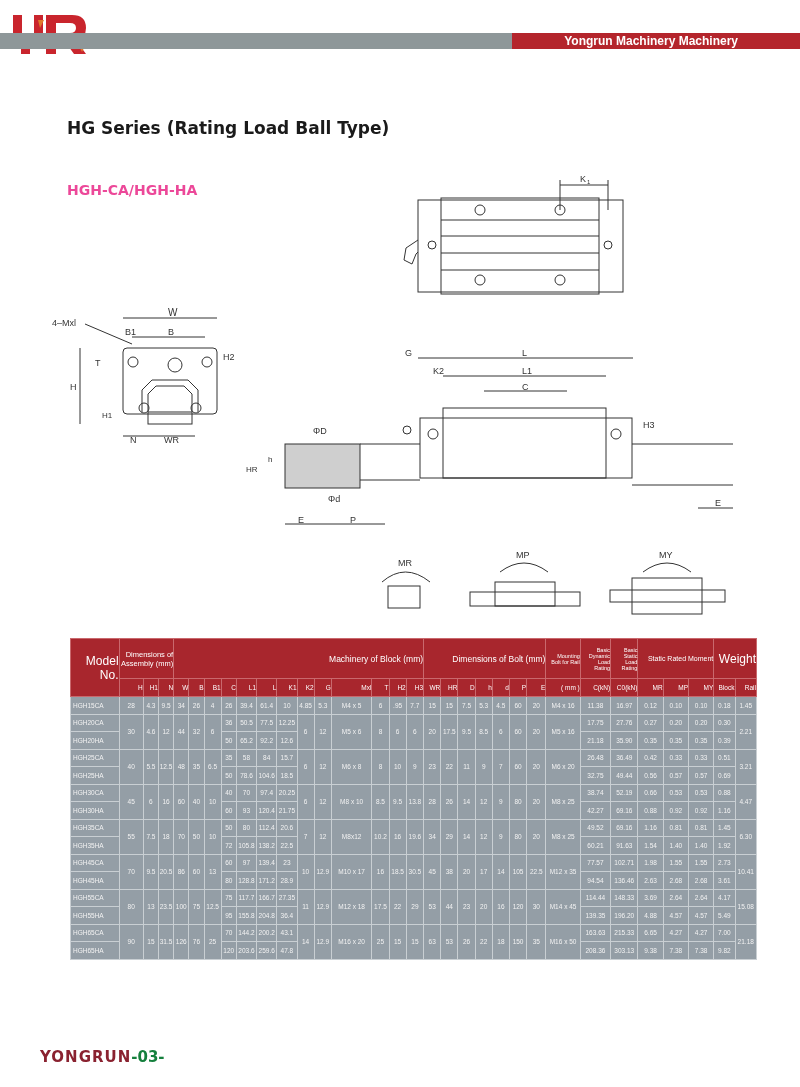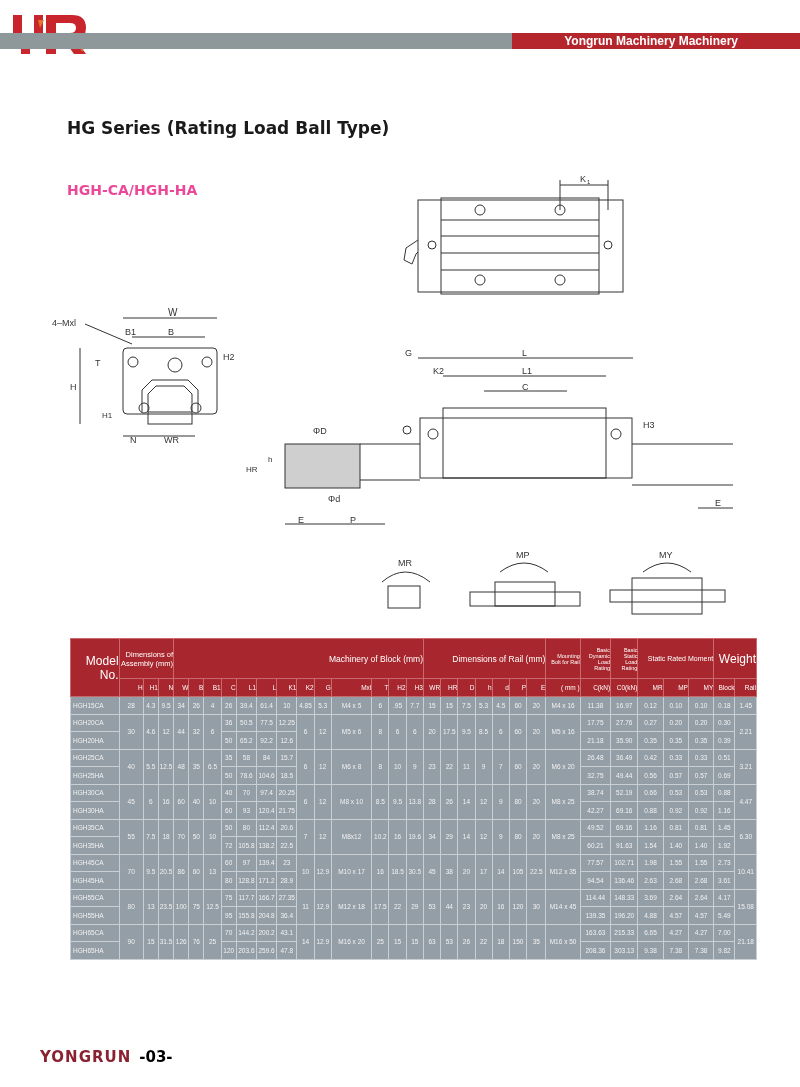--- a/index.html
+++ b/index.html
@@ -10,21 +10,21 @@
   .title{position:absolute;left:67px;top:118px;font-size:17px;font-weight:bold;font-family:"DejaVu Sans",sans-serif;color:#1a1a1a}
   .subtitle{position:absolute;left:67px;top:182px;font-size:14px;font-weight:bold;font-family:"DejaVu Sans",sans-serif;color:#ec4899}
   svg text{font-family:"Liberation Sans",sans-serif}
   .diagram{position:absolute}
   table.spec{position:absolute;left:70px;top:638px;width:687px;border-collapse:collapse;font-size:6.5px;color:#f2f2f2;table-layout:fixed}
   table.spec th{background:#a8262d;color:#fff;font-weight:normal;border:1px solid #c9686d;text-align:right;vertical-align:middle;padding:1px 0}
   table.spec td{background:#949ea6;border:1px solid #c9cfd3;text-align:center;vertical-align:middle;height:17.5px;padding:0}
   table.spec td.model{text-align:left;padding-left:2px}
   .footer{position:absolute;left:40px;top:1048px;font-size:15px;font-weight:bold;font-family:"DejaVu Sans",sans-serif}
   .footer .brand{color:#8a2230;letter-spacing:1px}
-  .footer .page{color:#000000;margin-left:8px}
+  .footer .page{color:#15803d;}
 </style>
 </head>
 <body>
 
 <svg class="logo" viewBox="0 0 80 48">
   <path d="M3 7 L12 7 L12 26 L24 26 L24 7 L33 7 L33 34 L20 34 L20 46 L11 46 L11 34 L3 34 Z" fill="#c9252d"></path>
   <path d="M36 7 L62 7 Q76 7 76 20 Q76 30 66 32 L76 46 L64 46 L54 32 L46 32 L46 46 L36 46 Z M46 15 L46 25 L60 25 Q66 25 66 20 Q66 15 60 15 Z" fill="#c9252d"></path>
   <path d="M28 12 L34 12 L30 20 Z" fill="#e07a2a"></path>
   <path d="M68 36 L76 36 L72 44 Z" fill="#e07a2a"></path>
 </svg>
@@ -161,21 +161,21 @@
       <col style="width:25px">
       <col style="width:25px">
       <col style="width:21px">
       <col style="width:21px">
   </colgroup>
   <thead>
     <tr style="height:40px">
       <th rowspan="2" style="font-size:12px">Model No.</th>
       <th colspan="3" style="font-size:7.5px">Dimensions of Assembly (mm)</th>
       <th colspan="13" style="font-size:8.5px">Machinery of Block (mm)</th>
-      <th colspan="7" style="font-size:8.5px">Dimensions of Rail (mm)</th>
+      <th colspan="7" style="font-size:8.5px">Dimensions of Bolt (mm)</th>
       <th style="font-size:5.5px">Mounting Bolt for Rail</th>
       <th style="font-size:5.5px">Basic Dynamic Load Rating</th>
       <th style="font-size:5.5px">Basic Static Load Rating</th>
       <th colspan="3" style="font-size:7px">Static Rated Moment</th>
       <th colspan="2" style="font-size:12px">Weight</th>
     </tr>
     <tr style="height:18px" id="subhead">
         <th>H</th>
         <th>H1</th>
         <th>N</th>

